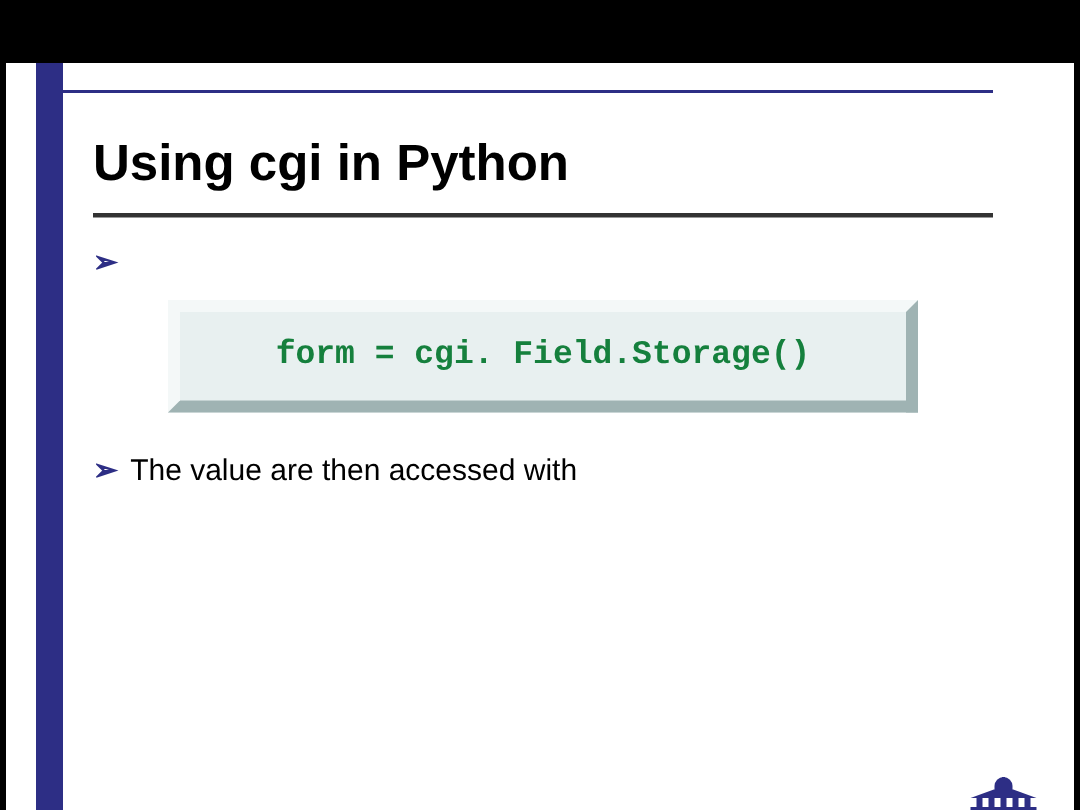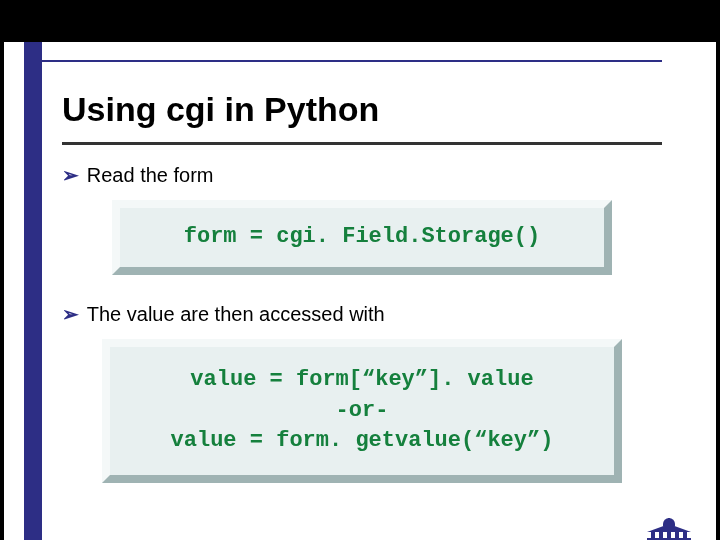--- a/index.html
+++ b/index.html
@@ -144,33 +144,29 @@
   <div class="stripe"></div>
   <div class="top-line"></div>
 
   <div class="title">Using cgi in Python</div>
   <div class="under-line"></div>
 
   <div class="content">
 
     <div class="bullet-row">
       <span class="chev">➢</span>
-      <span class="btext">Read the form</span>
     </div>
 
     <div class="code-box">form = cgi. Field.Storage()</div>
 
     <div class="bullet-row">
       <span class="chev">➢</span>
       <span class="btext">The value are then accessed with</span>
     </div>
 
-    <div class="code-box big">value = form[“key”]. value
--or-
-value = form. getvalue(“key”)</div>
 
   </div>
 
   <div class="bottom-line"></div>
 
   <div class="logo">
     <div class="logo-dome">
       <svg viewBox="0 0 48 26" width="48" height="26">
         <rect x="2" y="20" width="44" height="4" fill="#2d2e85"></rect>
         <rect x="6" y="14" width="4" height="6" fill="#2d2e85"></rect>

